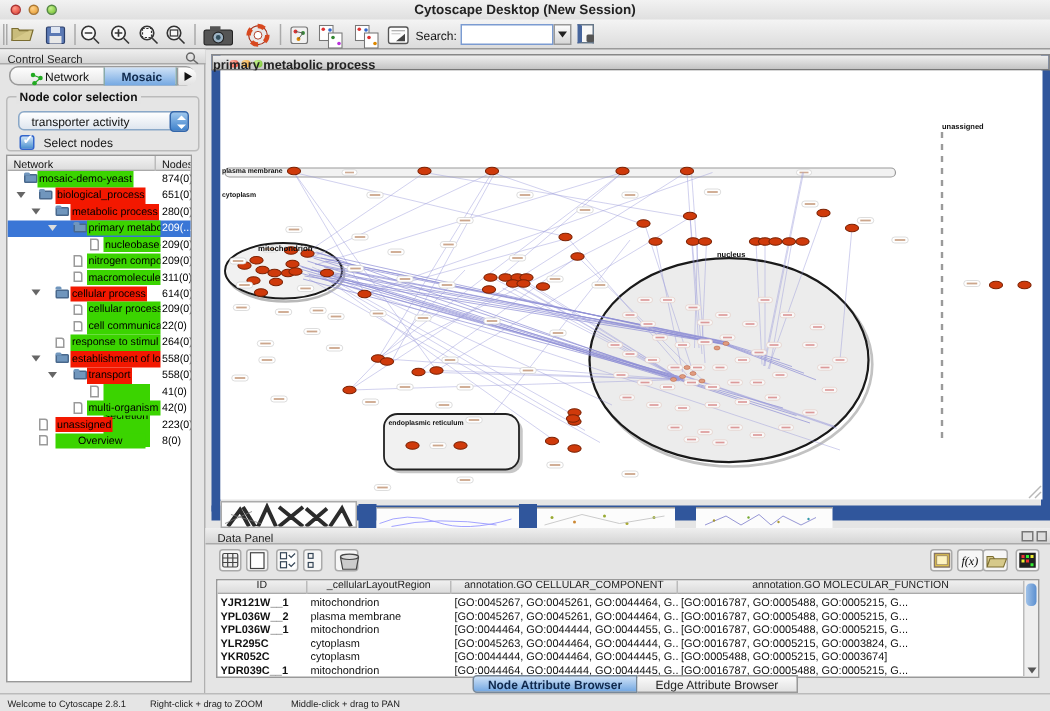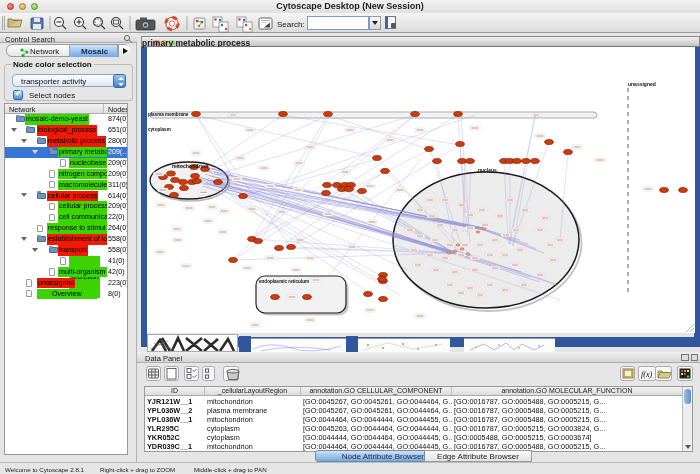--- a/index.html
+++ b/index.html
@@ -749,21 +749,21 @@
         <span class="abs" style="left:158px;width:149px;overflow:hidden">[GO:0044464, GO:0044444, GO:0044445, G...</span>
         <span class="abs" style="left:309px;width:230px;overflow:hidden">[GO:0016787, GO:0005488, GO:0005215, G...</span>
       </div>
     <div class="abs" style="right:0;top:0;width:10px;height:64px;background:#eee;border-left:1px solid #bbb">
       <div class="abs" style="left:1px;top:2px;width:7px;height:15px;border-radius:3px;background:linear-gradient(90deg,#9fc1e8,#5b8fd0)"></div>
       <div class="abs" style="left:1.5px;bottom:2px;width:0;height:0;border-left:3.5px solid transparent;border-right:3.5px solid transparent;border-top:4px solid #555"></div>
     </div>
   </div>
 
   <div class="abs" style="left:178px;top:98px;width:340px;height:12px">
-    <div class="abs" style="left:0;top:0;width:110px;height:12px;background:linear-gradient(#cfe2f7,#74a8e2);border:1px solid #789;border-radius:3px 0 0 3px;text-align:right;font-size:8px;font-weight:normal;color:#10294d;line-height:12px">Node Attribute Browser</div>
+    <div class="abs" style="left:0;top:0;width:110px;height:12px;background:linear-gradient(#cfe2f7,#74a8e2);border:1px solid #789;border-radius:3px 0 0 3px;text-align:center;font-size:8px;font-weight:bold;color:#10294d;line-height:12px">Node Attribute Browser</div>
     <div class="abs" style="left:110px;top:0;width:107px;height:12px;background:linear-gradient(#fbfbfb,#e2e2e2);border:1px solid #999;border-left:none;text-align:center;font-size:8px;color:#222;line-height:12px">Edge Attribute Browser</div>
   </div>
 </div>
 
 <div class="abs" style="left:0;top:462px;width:700px;height:12px;background:#e5e5e5;border-top:1px solid #bbb">
   <span class="abs" style="left:5px;top:2.5px;font-size:6.2px;color:#222">Welcome to Cytoscape 2.8.1</span>
   <span class="abs" style="left:100px;top:2.5px;font-size:6.2px;color:#222">Right-click + drag to ZOOM</span>
   <span class="abs" style="left:194px;top:2.5px;font-size:6.2px;color:#222">Middle-click + drag to PAN</span>
 </div>
 

